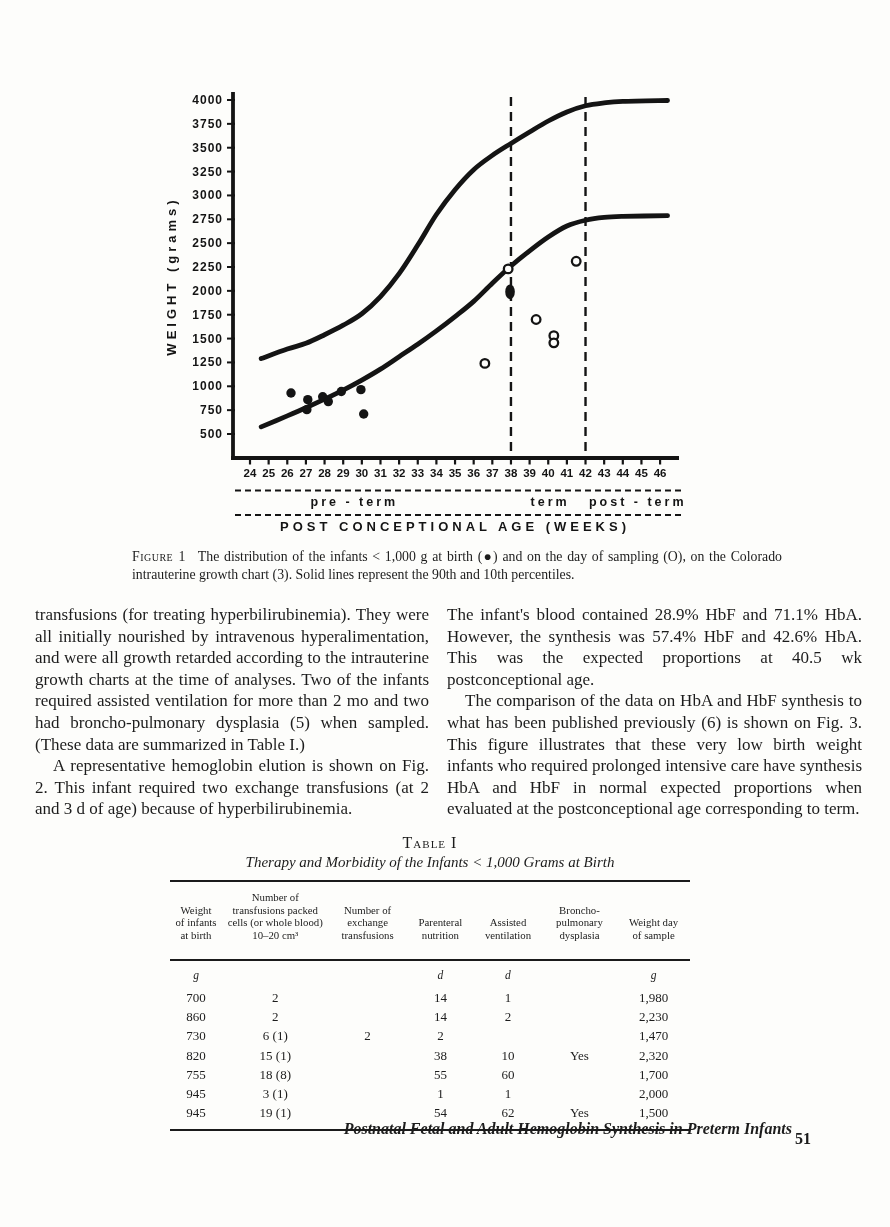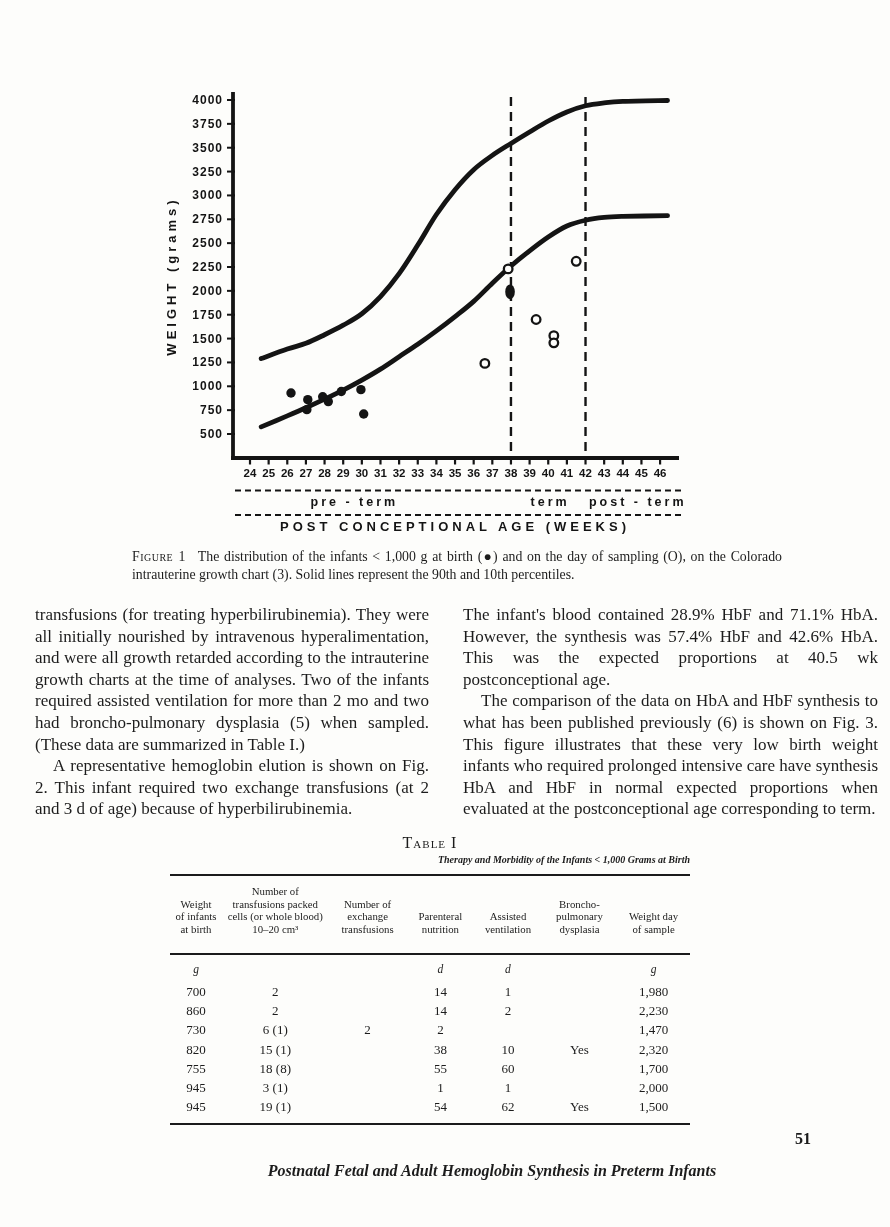--- a/index.html
+++ b/index.html
@@ -14,37 +14,37 @@
   .zone-label{font-family:"Liberation Sans",sans-serif;font-weight:bold;font-size:12.5px;letter-spacing:3px;}
   .axis-title{font-family:"Liberation Sans",sans-serif;font-weight:bold;font-size:13px;letter-spacing:4px;}
 
   .figure-caption{position:absolute;left:124px;top:540px;width:650px;margin:8px;
         font-size:13.8px;line-height:17.6px;text-align:justify;}
   .caption-label{font-variant:small-caps;letter-spacing:.5px;margin-right:12px;}
 
   
   .col{position:absolute;top:604px;}
   .col-left{left:35px;width:394px;}
-  .col-right{left:463px;width:415px;}
+  .col-right{left:447px;width:415px;}
   .body-para{margin:0;font-size:17px;line-height:21.6px;text-align:justify;}
   .body-para.indent{text-indent:18px;}
 
   
   .table-block{position:absolute;left:170px;top:834px;width:520px;}
   .table-label{text-align:center;font-variant:small-caps;font-size:16px;letter-spacing:1px;}
-  .table-title{text-align:right;font-style:italic;font-size:10px;margin-top:2px;margin-bottom:9px;font-weight:bold;}
+  .table-title{text-align:center;font-style:italic;font-size:15px;margin-top:2px;margin-bottom:9px;}
   .data-table{width:100%;border-collapse:collapse;border-top:2.5px solid #1b1b1b;border-bottom:2.5px solid #1b1b1b;}
   .data-table thead th{font-weight:normal;font-size:10.8px;line-height:12.6px;vertical-align:bottom;
         padding:9px 2px 18px;text-align:center;white-space:pre-line;border-bottom:2px solid #1b1b1b;}
   .data-table tr.units td{font-style:italic;font-size:11.5px;padding:8px 0 7px;text-align:center;}
   .data-table tbody td{font-size:13px;text-align:center;padding:1.6px 0;}
   .data-table tbody tr:last-child td{padding-bottom:8px;}
 
   
-  .footer-title{position:absolute;left:192px;top:1162px;width:600px;text-align:center;
+  .footer-title{position:absolute;left:192px;top:1120px;width:600px;text-align:right;
         font-style:italic;font-weight:bold;font-size:16px;}
   .footer-page{position:absolute;left:795px;top:1130px;font-size:16px;font-weight:bold;}
 </style>
 </head>
 <body>
 
 <div class="page">
 
   <svg class="figure-chart" width="580" height="452" viewBox="0 0 580 452">
       <line x1="105" y1="6" x2="105" y2="373" stroke="#141414" stroke-width="3.8"></line>

